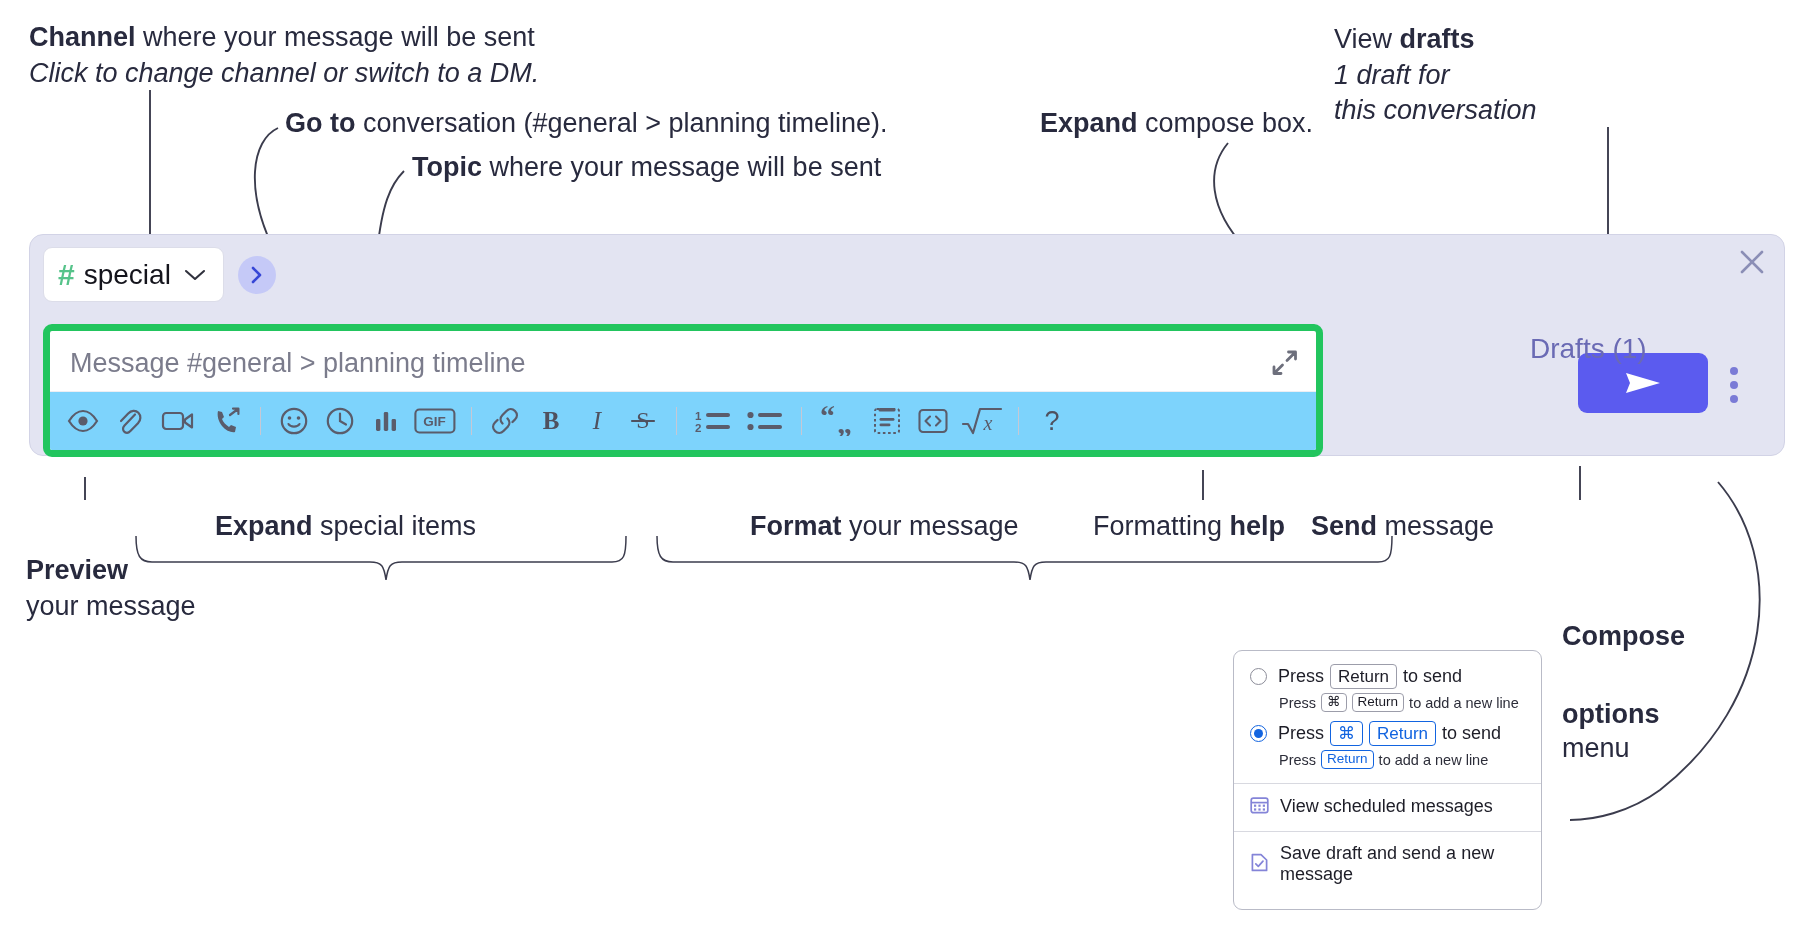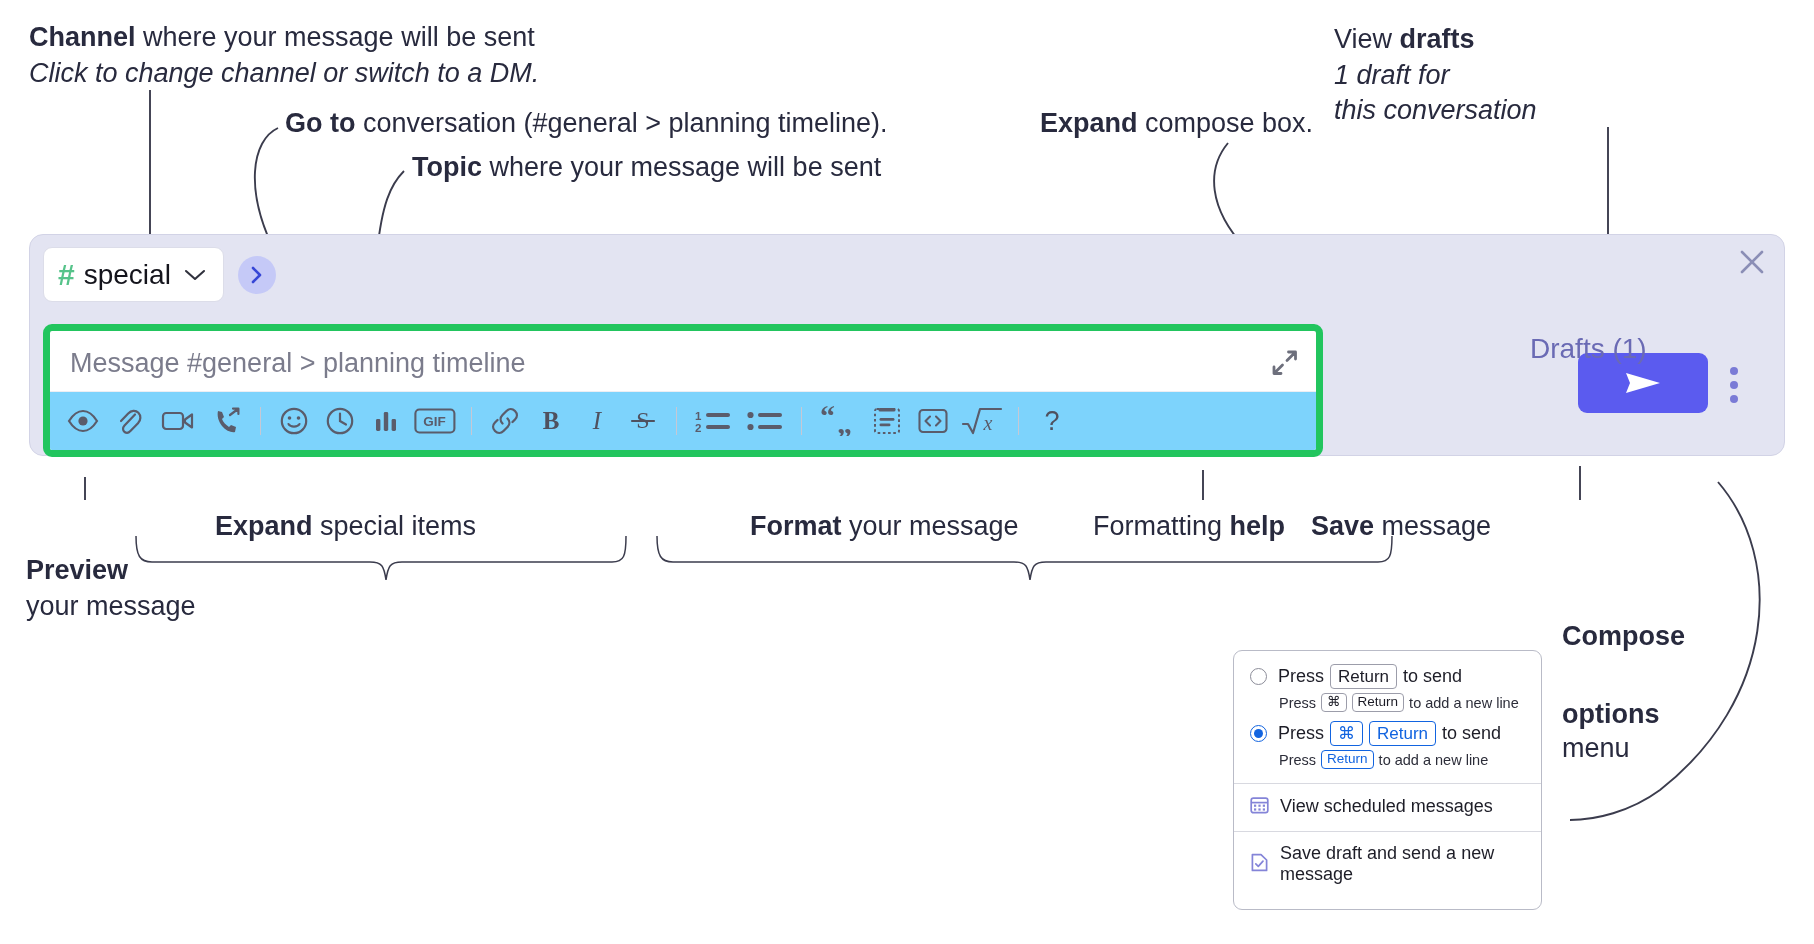--- a/index.html
+++ b/index.html
@@ -214,21 +214,21 @@
 
   <div class="anno a-big" style="left:750px; top:509px;">
     <span class="b">Format</span><span> your message</span>
   </div>
 
   <div class="anno a-big" style="left:1093px; top:509px;">
     <span>Formatting </span><span class="b">help</span>
   </div>
 
   <div class="anno a-big" style="left:1311px; top:509px;">
-    <span class="b">Save</span><span> message</span>
+    <span class="b">Send</span><span> message</span>
   </div>
 
   <div class="anno a-big" style="left:1562px; top:575px; line-height:1.26;">
     <div class="b">Compose</div>
     <div class="b">options</div>
     <div>menu</div>
   </div>
 
   <svg id="lines" viewBox="0 0 1814 944">
     <defs>

